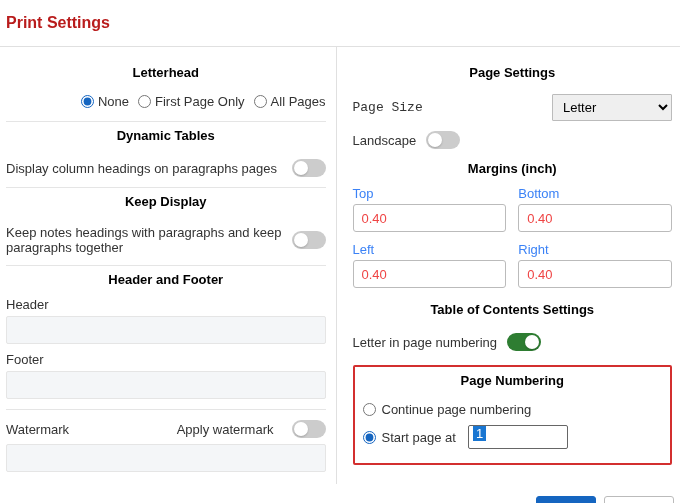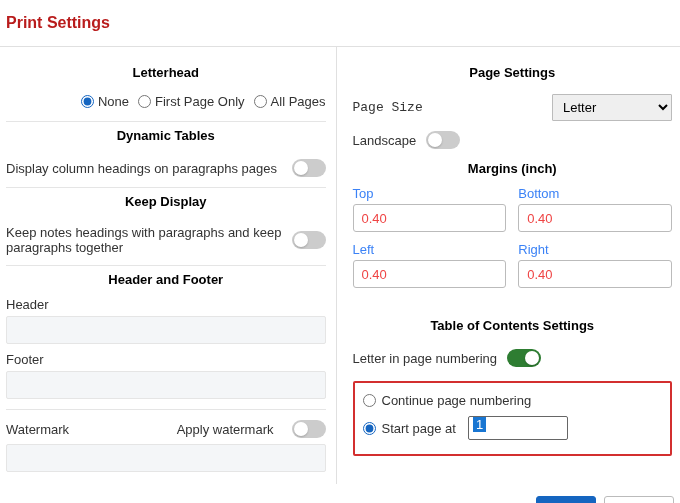--- a/index.html
+++ b/index.html
@@ -126,29 +126,30 @@
       <div>
         <div class="mlabel">Left</div>
         <input class="margin-input" value="0.40" style="">
       </div>
       <div>
         <div class="mlabel">Right</div>
         <input class="margin-input" value="0.40" style="">
       </div>
     </div>
 
-    <div class="section-heading" style="margin-top:30px">Table of Contents Settings</div>
+    <div class="section-heading" style="margin-top:14px">Table of Contents Settings</div>
     <div class="toggle-row" style="justify-content:flex-start;gap:10px">
       <span>Letter in page numbering</span>
       <span class="toggle on">
           <span class="knob"></span>
         </span>
     </div>
 
     <div class="highlight-box">
+      <div class="section-heading" style="margin-top:0">Page Numbering</div>
       <div class="pn-option">
         <input type="radio" name="pn" style="">
         <label>Continue page numbering</label>
       </div>
       <div class="pn-option">
         <input type="radio" name="pn" checked="" style="">
         <label>Start page at</label>
         <span class="pn-input"><span class="pn-val">1</span></span>
       </div>
     </div>

